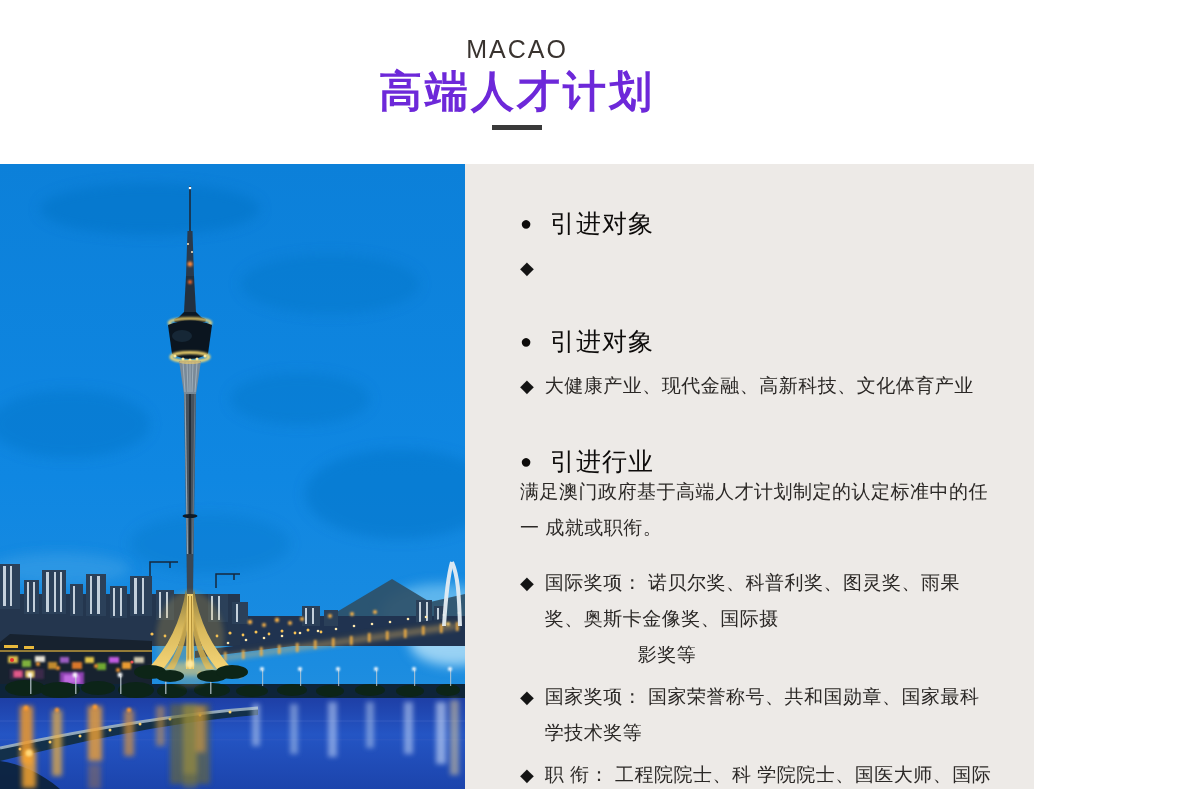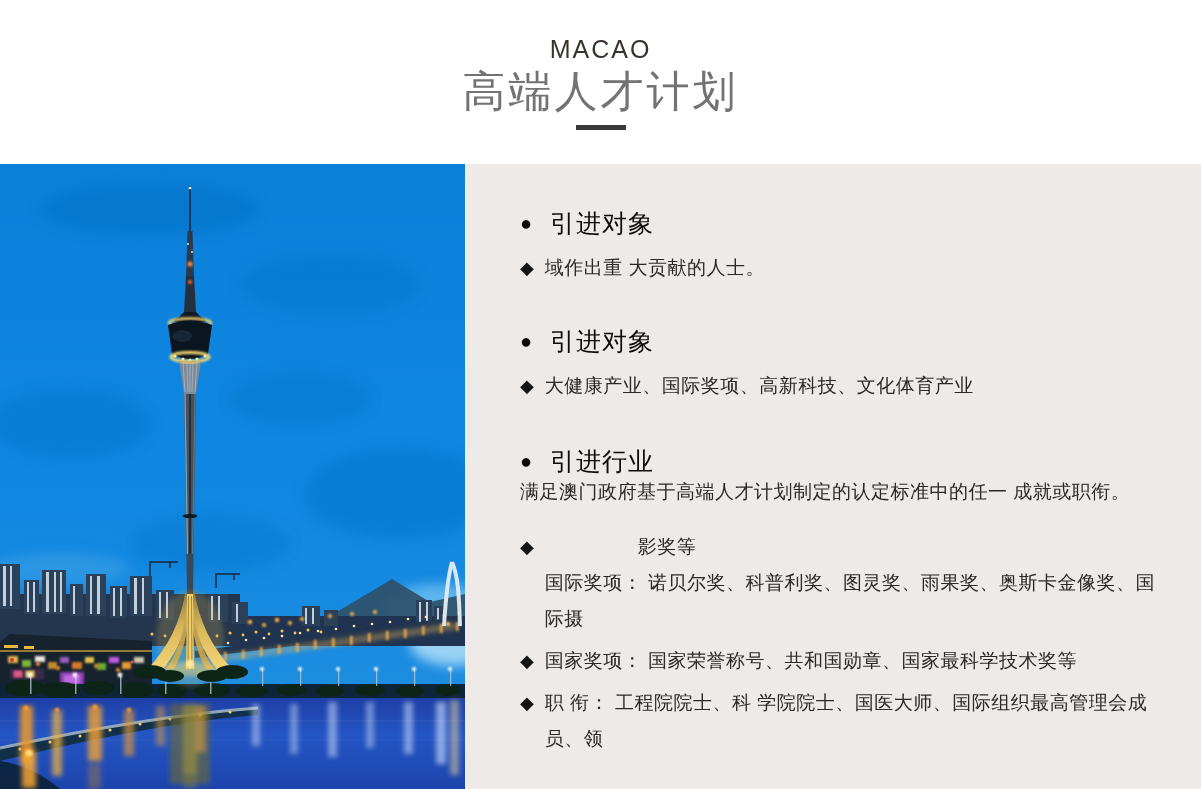--- a/index.html
+++ b/index.html
@@ -1,22 +1,22 @@
 <!DOCTYPE html>
 <html><head>
 <meta charset="utf-8">
 <style>
   html,body { margin:0; padding:0; background:#ffffff;
     font-family:"Liberation Sans","DejaVu Sans",sans-serif; }
-  .page { position:relative; width:1201px; height:789px; background:#ffffff; overflow:hidden; }
+  .page { position:relative; width:1034px; height:789px; background:#ffffff; overflow:hidden; }
 
   
   .hero-header { height:164px; box-sizing:border-box; padding-top:36px; text-align:center; background:#ffffff; }
   .kicker { font-size:25px; color:#39332f; letter-spacing:2px; line-height:1.1; }
-  .page-title { margin:3px 0 0; font-size:43px; font-weight:400; color:#737373; letter-spacing:3px; line-height:1.15; }
+  .page-title { margin:3px 0 0; font-size:43px; font-weight:700; color:#6d28d9; letter-spacing:3px; line-height:1.15; }
   .title-underline { width:50px; height:5px; background:#3a3a3a; margin:9px auto 0; }
 
   
   .body-row { display:flex; height:625px; }
   .photo-wrap { flex:none; width:465px; height:625px; overflow:hidden; }
   .photo-wrap svg { display:block; }
 
   .content-panel { flex:1; background:#edeae7; box-sizing:border-box; padding:46px 36px 0 55px; }
 
   .h2row { display:flex; align-items:center; margin:0; }
@@ -398,50 +398,49 @@
     <div class="content-panel">
 
       <section class="sec-target">
         <h2 class="h2row">
           <span class="h2dot">●</span>
           <span class="h2text">引进对象</span>
         </h2>
         <div class="item">
           <span class="marker">◆</span>
           <span class="itext">
-            <span class="line">域作出重 大贡献的人士。</span>
           </span>
         </div>
       </section>
 
       <section class="sec-industry">
         <h2 class="h2row">
           <span class="h2dot">●</span>
           <span class="h2text">引进对象</span>
         </h2>
         <div class="item">
           <span class="marker">◆</span>
           <span class="itext">
-            <span class="line">大健康产业、国际奖项、高新科技、文化体育产业</span>
+            <span class="line">大健康产业、现代金融、高新科技、文化体育产业</span>
           </span>
         </div>
       </section>
 
       <section class="sec-require">
         <h2 class="h2row">
           <span class="h2dot">●</span>
           <span class="h2text">引进行业</span>
         </h2>
         <p class="intro">满足澳门政府基于高端人才计划制定的认定标准中的任一 成就或职衔。</p>
 
         <div class="item award">
           <span class="marker">◆</span>
           <span class="itext">
+            <span class="line">国际奖项： 诺贝尔奖、科普利奖、图灵奖、雨果奖、奥斯卡金像奖、国际摄</span>
             <span class="line indent-award">影奖等</span>
-            <span class="line">国际奖项： 诺贝尔奖、科普利奖、图灵奖、雨果奖、奥斯卡金像奖、国际摄</span>
           </span>
         </div>
 
         <div class="item award">
           <span class="marker">◆</span>
           <span class="itext">
             <span class="line">国家奖项： 国家荣誉称号、共和国勋章、国家最科学技术奖等</span>
           </span>
         </div>
 

